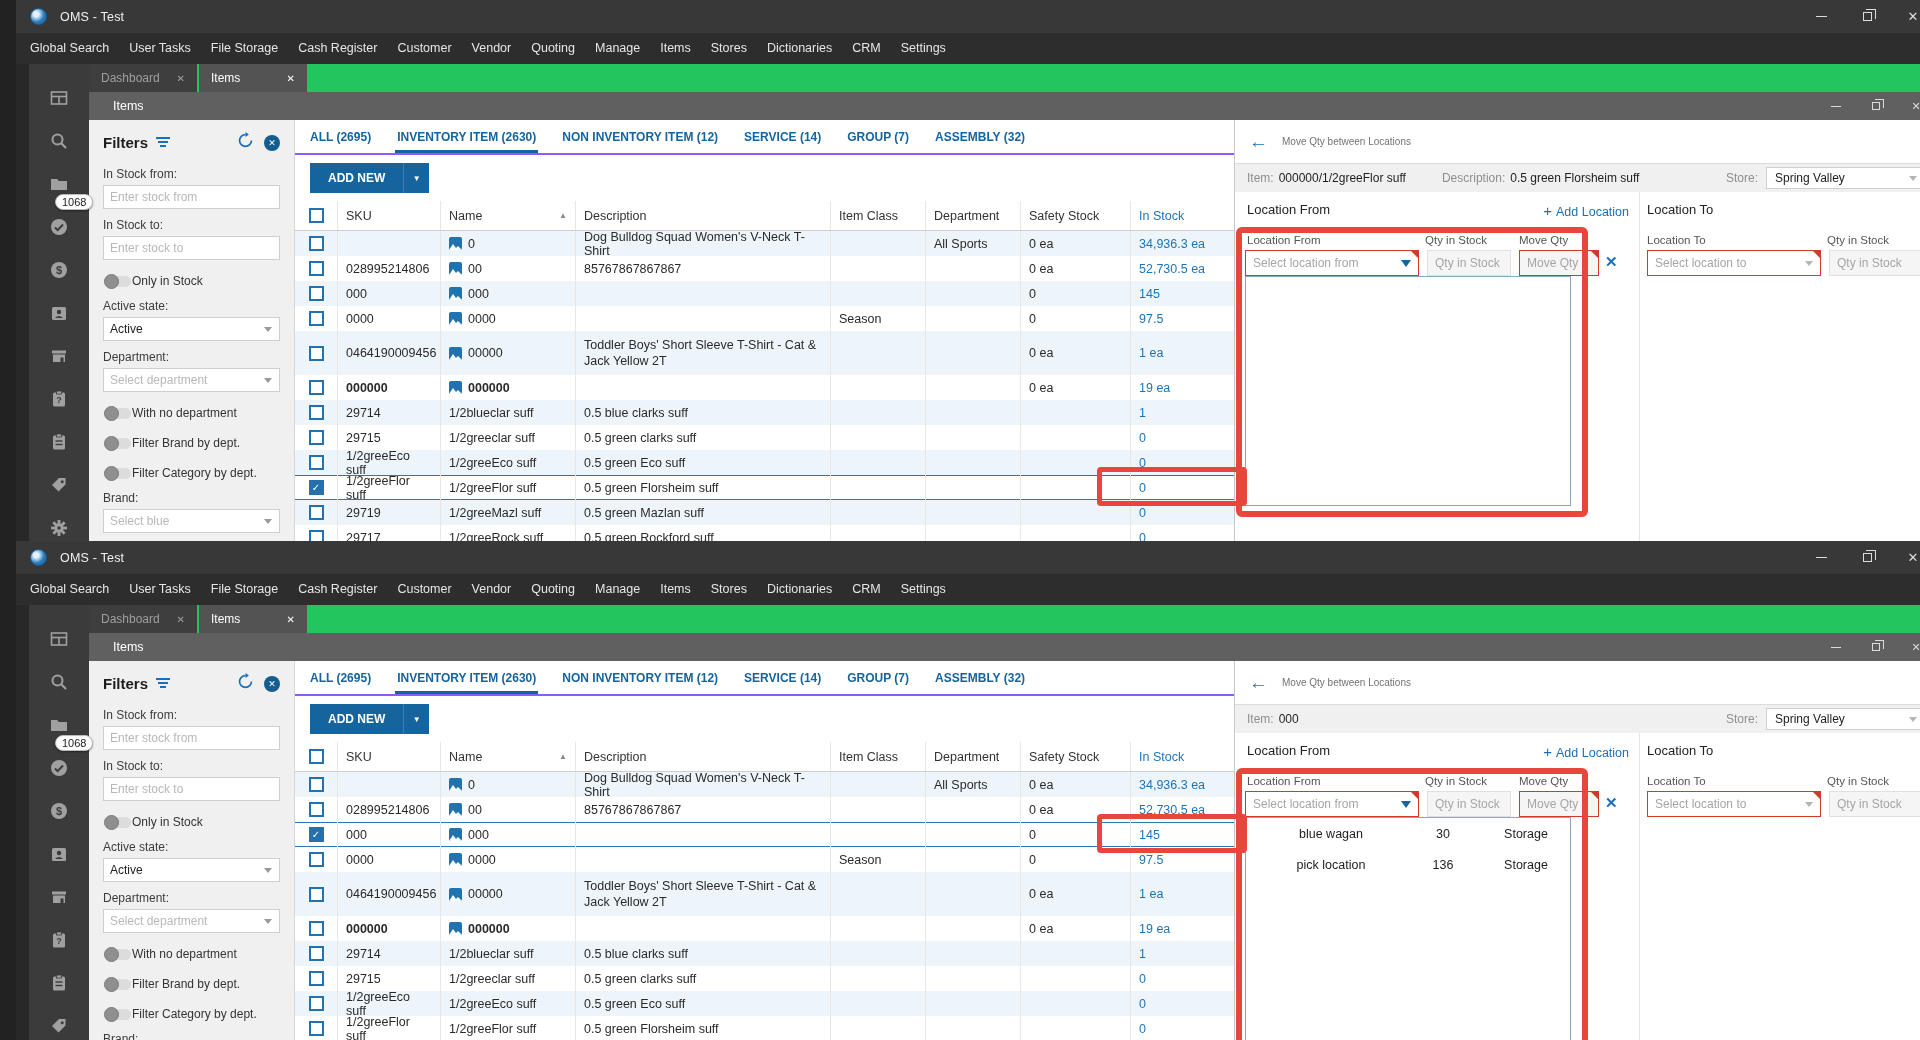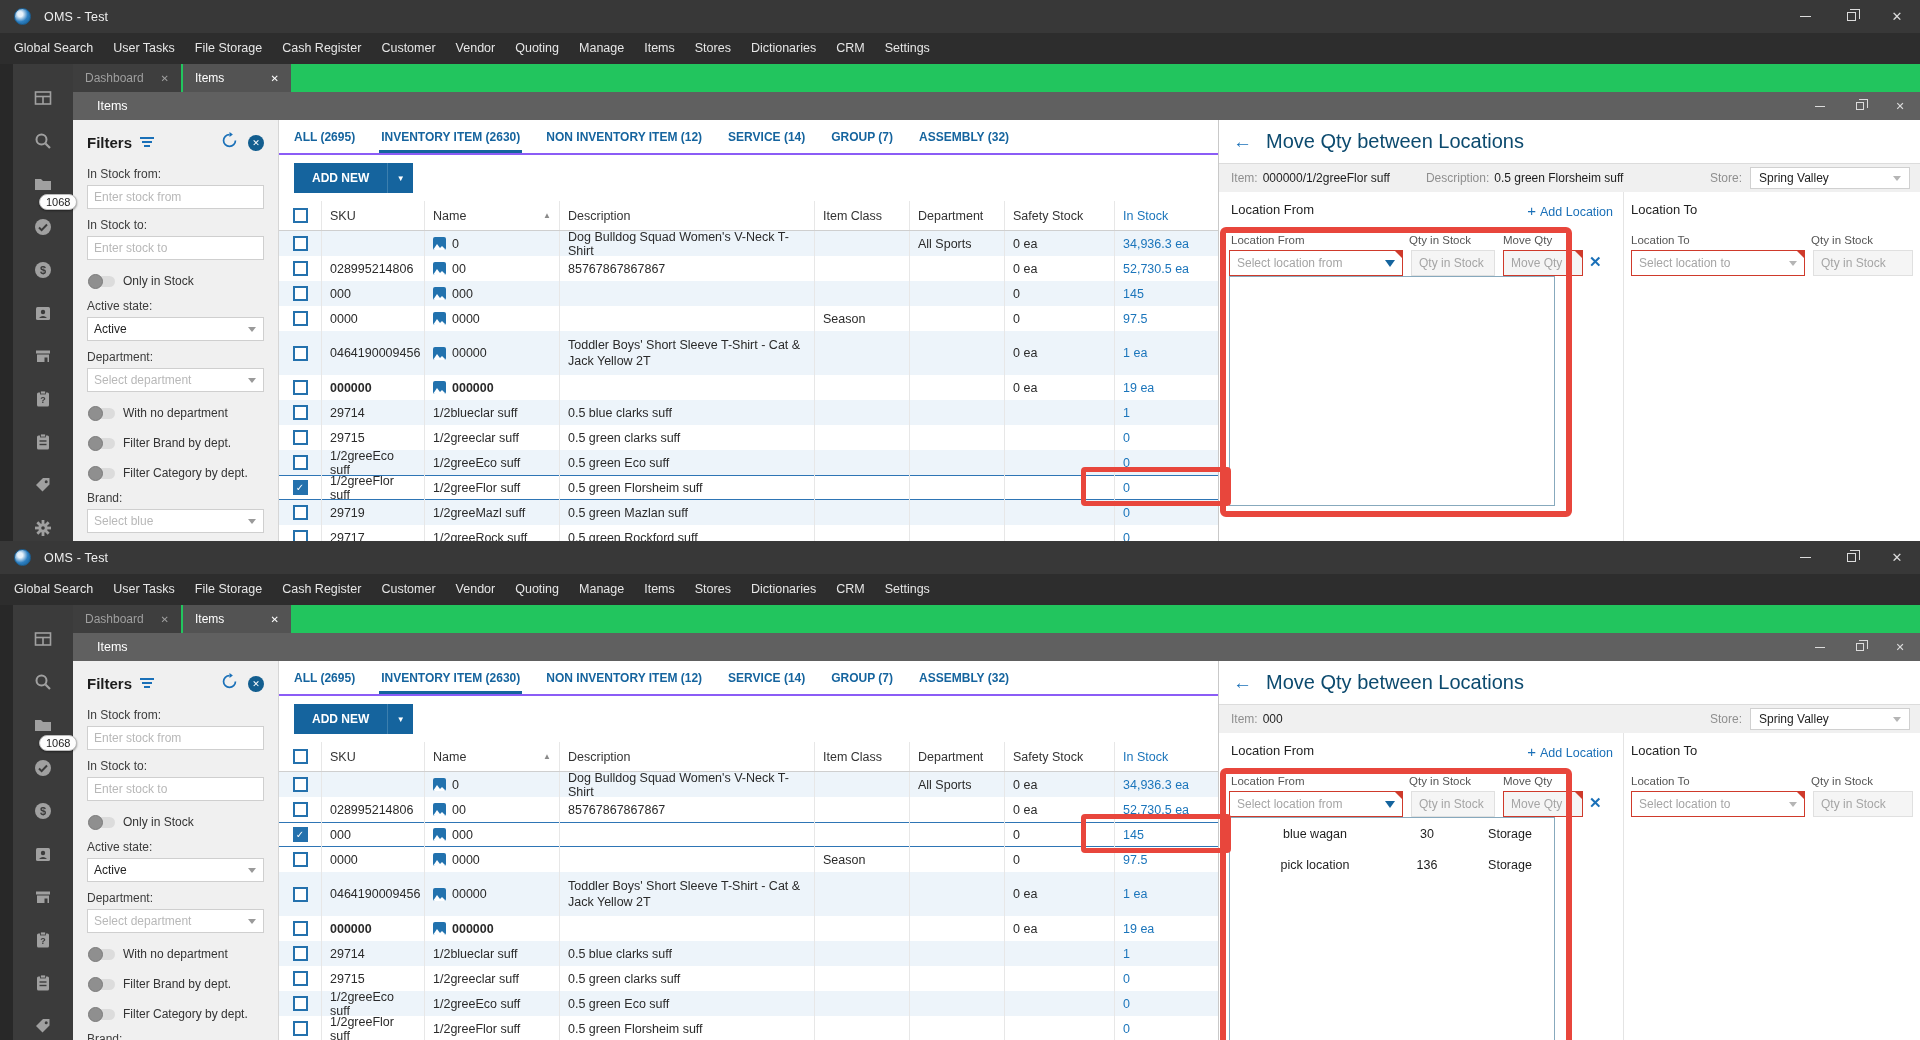--- a/index.html
+++ b/index.html
@@ -1,18 +1,18 @@
 <!DOCTYPE html>
 <html><head>
 <meta charset="utf-8">
 <style>
   * { margin:0; padding:0; box-sizing:border-box; }
   html,body { width:1920px; height:1040px; overflow:hidden; background:#222;
               font-family:"Liberation Sans", sans-serif; }
-  #stage { width:1920px; height:764px; position:relative; }
+  #stage { width:1920px; height:764px; position:relative;padding-left:16px; }
 
   .shot { position:relative; width:1920px; overflow:hidden; background:#fff; }
 
   
   .titlebar { height:33px; background:#383838; display:flex; align-items:center; }
   .applogo { width:17px; height:17px; border-radius:50%; margin-left:14px;
              background:radial-gradient(circle at 35% 35%, #e8f2fa 18%, #2d7fc1 55%, #145a8c 100%);
              border:1px solid #1b5f93; }
   .wintitle { color:#efefef; font-size:12.5px; margin-left:13px; letter-spacing:.2px; }
   .winctrls { margin-left:auto; display:flex; height:100%; }
@@ -66,21 +66,21 @@
             color:#b8b8b8; padding:0 6px; line-height:22px; }
   .fselect { width:100%; height:24px; background:#fff; border:1px solid #cfcfcf; font-size:12px;
              color:#222; padding:0 6px; line-height:22px; position:relative; }
   .fselect.muted { color:#b8b8b8; }
   .fselect .car { position:absolute; right:7px; top:9px; width:0; height:0;
                   border-left:4px solid transparent; border-right:4px solid transparent; border-top:5px solid #9a9a9a; }
   .frow { display:flex; align-items:center; margin:12px 0 0 2px; height:18px; }
   .toggle { width:26px; height:11px; background:#dcdcdc; border-radius:6px; position:relative; flex:none; }
   .toggle .knob { position:absolute; left:-1px; top:-2px; width:15px; height:15px; border-radius:50%;
                   background:#8f8f8f; border:1px solid #7b7b7b; }
-  .frow .tl { font-size:12px; color:#333; margin-left:8px; }
+  .frow .tl { font-size:12px; color:#333; margin-left:1px; }
 
   
   .itemsarea { flex:1; min-width:0; position:relative; }
   .typetabs { display:flex; padding:10px 0 0 15px; border-bottom:2px solid #8b5cf6; }
   .ttab { color:#15649e; font-size:12px; font-weight:bold; margin-right:26px; padding-bottom:9px; position:relative; white-space:nowrap; }
   .ttab.active:after { content:""; position:absolute; left:-2px; right:-2px; bottom:0; height:3px; background:#15649e; }
   .addrow { padding:8px 0 8px 15px; }
   .btn-addnew { display:inline-flex; height:30px; background:#15649e; color:#fff; font-size:12px; font-weight:bold; }
   .btn-addnew .main { padding:0 18px; display:flex; align-items:center; }
   .btn-addnew .drop { width:26px; display:flex; align-items:center; justify-content:center;
@@ -105,21 +105,21 @@
   .c-stock { color:#1b75bb; }
   .imgico { width:13px; height:13px; background:#2272ae; border-radius:2px; margin-right:6px; flex:none;
             display:flex; align-items:flex-end; justify-content:center; overflow:hidden; }
   .nm.b, .sku.b { font-weight:bold; }
 
   
   .panel { position:absolute; left:1145px; top:0; bottom:0; width:702px; background:#fff;
            border-left:1px solid #c9c9c9; z-index:10; }
   .ptitle { height:44px; display:flex; align-items:center; border-bottom:1px solid #dcdcdc; }
   .pback { color:#1a70b8; font-size:19px; margin:0 14px 0 14px; line-height:1; }
-  .ptitle .t { font-size:20px; color:#0c4a6e; }
+  .ptitle .t { font-size:10px; color:#737373; }
   .pitembar { height:28px; background:#f0f0f0; display:flex; align-items:center; padding:0 10px 0 12px; font-size:12px; }
   .pitembar .lab { color:#8f8f8f; }
   .pitembar .val { color:#1d1d1d; margin-left:5px; }
   .pitembar .grp { display:flex; align-items:center; margin-right:36px; }
   .storegrp { margin-left:auto; display:flex; align-items:center; }
   .storedd { width:160px; height:22px; background:#fff; border:1px solid #d0d0d0; margin-left:8px;
              display:flex; align-items:center; padding:0 8px; font-size:12px; color:#1d1d1d; position:relative; }
   .storedd .car { position:absolute; right:8px; top:8px; width:0; height:0;
                   border-left:4px solid transparent; border-right:4px solid transparent; border-top:5px solid #b5b5b5; }
   .pbody { position:relative; height:calc(100% - 72px); }

